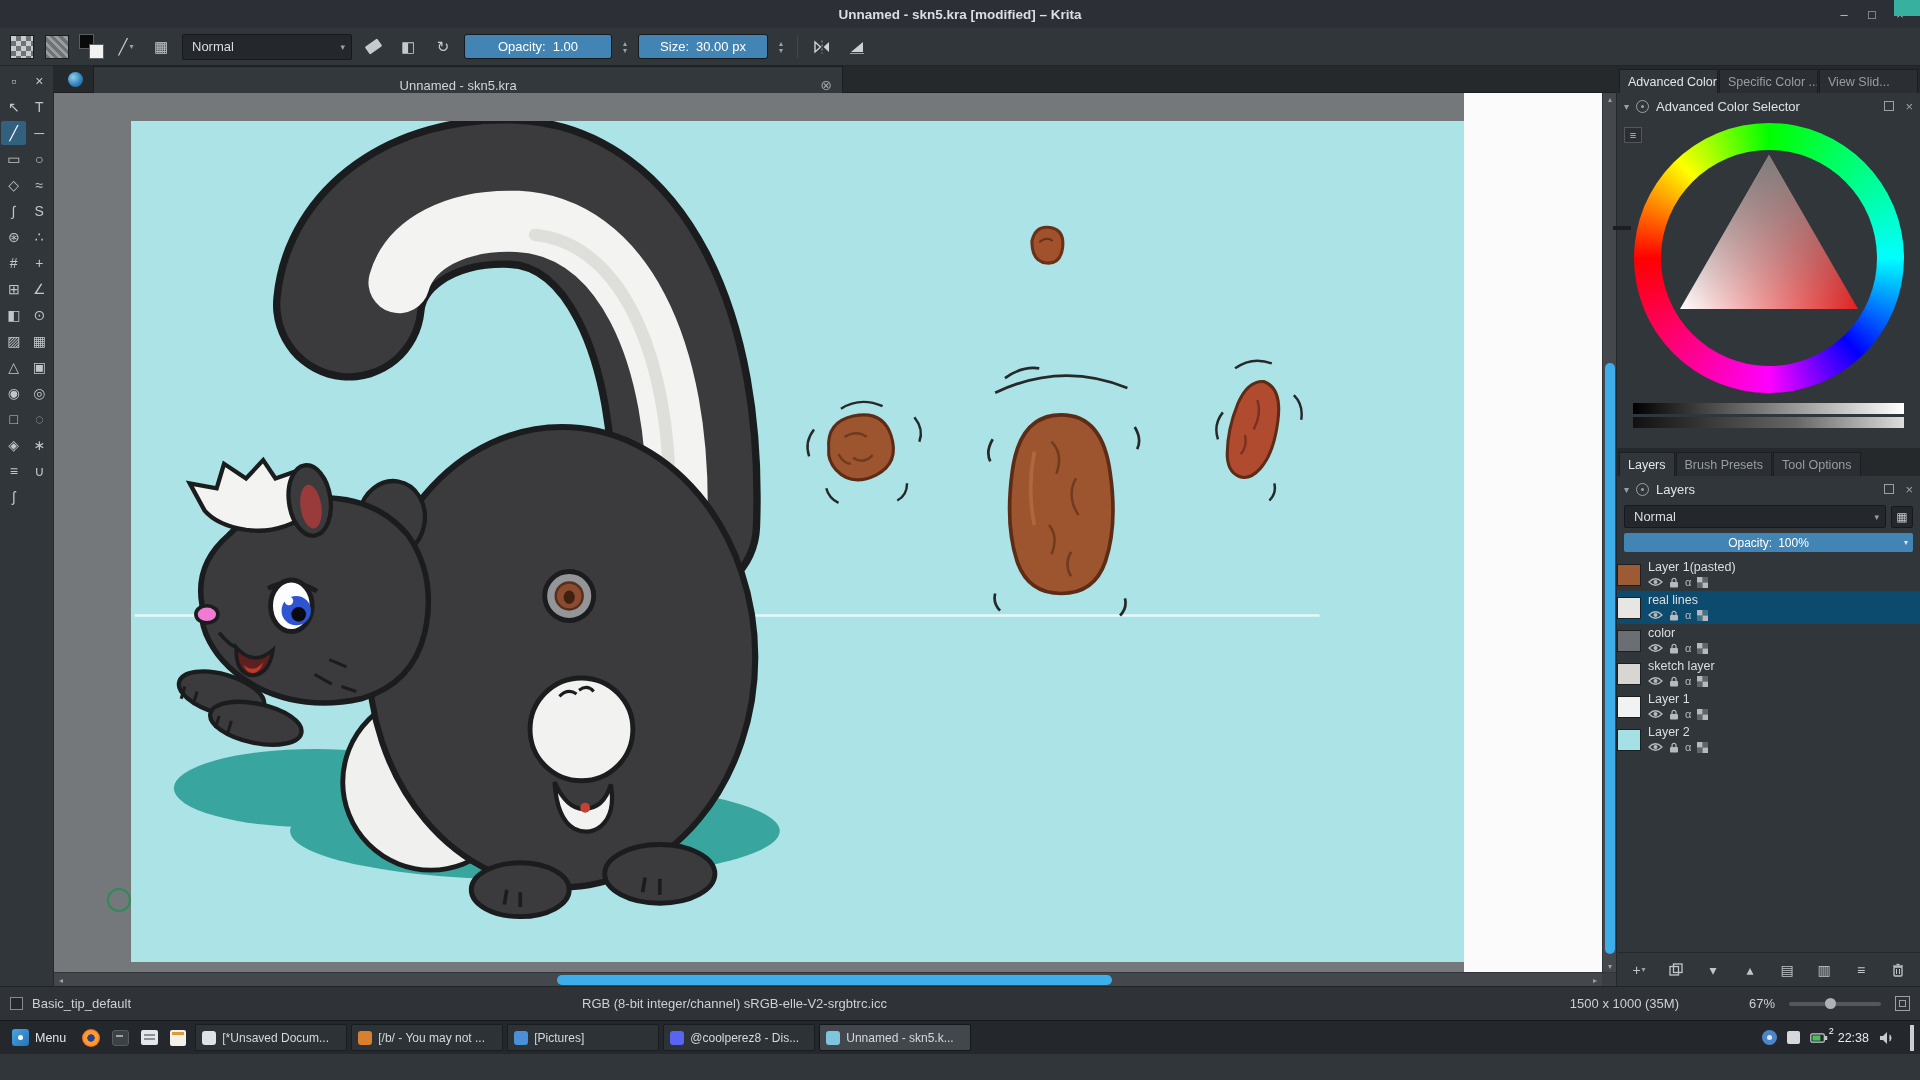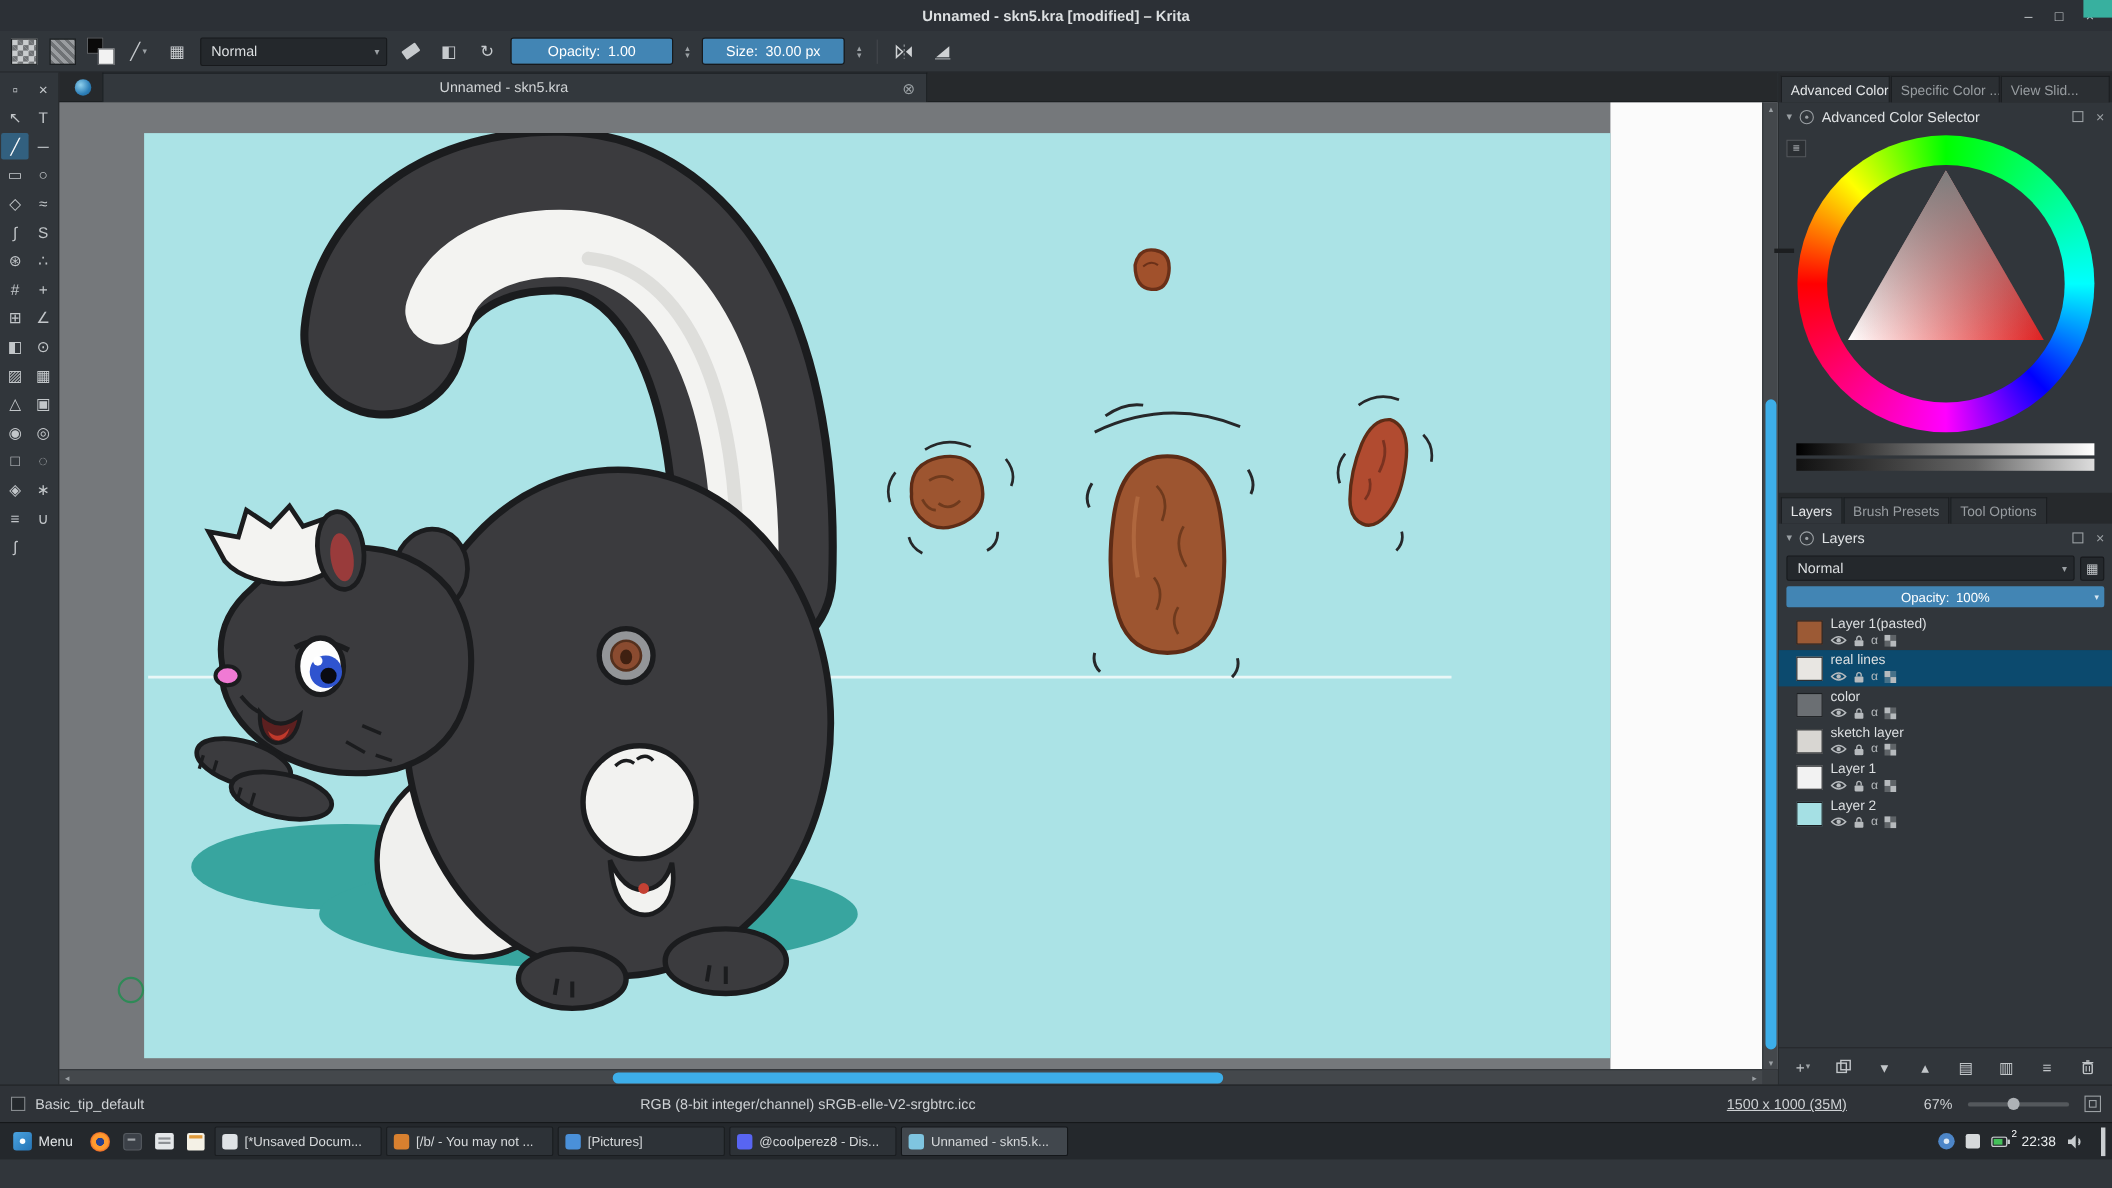--- a/index.html
+++ b/index.html
@@ -60,21 +60,21 @@
         color:#c2c6c9;font-size:14px;border-radius:2px;}
   .tool.active{background:#32607f;color:#fff;}
 
   
   .center{flex:1;display:flex;flex-direction:column;min-width:0;}
   .tabbar{height:27px;background:#26292c;border-bottom:1px solid #1b1e21;display:flex;
           align-items:center;padding-left:14px;gap:10px;}
   .tab-icon-circle{width:15px;height:15px;border-radius:50%;
     background:radial-gradient(circle at 35% 35%,#8fd0ec,#2d7fb8 60%,#1f5f8e);}
   .doc-tab{height:27px;width:750px;background:#33383d;border:1px solid #1b1e21;border-bottom:none;
-           display:flex;align-items:center;padding:0 10px;font-size:13px;color:#d2d5d7;}
+           display:flex;align-items:flex-end;padding:0 10px;font-size:13px;color:#d2d5d7;}
   .tab-title{flex:1;text-align:center;white-space:nowrap;overflow:hidden;}
   .tab-close{color:#9aa0a4;font-size:14px;margin-left:8px;}
 
   .canvas-area{flex:1;position:relative;background:#75787b;overflow:hidden;}
   .canvas-white{position:absolute;left:1410px;top:0;bottom:0;right:14px;background:#fbfbfb;}
   .canvas-doc{position:absolute;left:77px;top:28px;width:1333px;height:841px;background:#abe3e6;}
   .canvas-doc svg{display:block;}
   .brush-cursor{position:absolute;left:53px;top:795px;width:24px;height:24px;border:2px solid #2f8a57;
                 border-radius:50%;z-index:5;}
 
@@ -122,41 +122,41 @@
   .blend-row{display:flex;align-items:center;gap:5px;padding:3px 7px;}
   .blend-row .combobox{flex:1;height:23px;}
   .filter-btn{width:22px;height:22px;display:flex;align-items:center;justify-content:center;
               color:#c2c6c9;font-size:12px;border:1px solid #17191c;background:#24282c;border-radius:2px;}
   .opacity-row{padding:2px 7px;}
   .docker-opacity{position:relative;height:19px;border-radius:2px;background:#4285b4;overflow:hidden;
                   display:flex;align-items:center;justify-content:center;gap:6px;font-size:12px;color:#fff;}
   .docker-opacity .op-caret{position:absolute;right:5px;color:#d9e8f2;font-size:8px;}
 
   .layer-list{margin-top:4px;}
-  .layer-row{height:33px;display:flex;align-items:center;gap:7px;padding-left:16px;}
+  .layer-row{height:33px;display:flex;align-items:center;gap:7px;}
   .layer-row.selected{background:#0c4a6e;}
   .layer-thumb{width:24px;height:22px;border:1px solid #1c1f22;flex:none;}
   .layer-main{display:flex;flex-direction:column;justify-content:center;gap:2px;min-width:0;}
   .layer-name{font-size:12.5px;color:#dcdfe1;line-height:13px;white-space:nowrap;}
   .layer-icons{display:flex;align-items:center;gap:6px;height:12px;color:#b6babd;}
   .ic-alpha{font-size:11px;line-height:11px;color:#b6babd;}
 
   .layers-footer{margin-top:auto;height:34px;border-top:1px solid #26292c;display:flex;align-items:center;
                  justify-content:space-between;padding:0 9px;}
   .lbtn{width:26px;height:24px;display:flex;align-items:center;justify-content:center;color:#c2c6c9;
         font-size:14px;gap:1px;}
   .lbtn .small-caret{font-size:8px;color:#9ba0a4;}
 
   
   .statusbar{height:34px;background:#2f3338;border-top:1px solid #212427;display:flex;align-items:center;
              padding:0 10px;font-size:13px;color:#ced1d4;position:relative;}
   .sb-check{width:13px;height:13px;border:1px solid #878b8f;margin-right:9px;background:#24282c;}
   .sb-center{position:absolute;left:582px;}
   .sb-right{margin-left:auto;display:flex;align-items:center;gap:14px;}
-  .sb-docsize{margin-right:56px;text-decoration:underline;}
+  .sb-docsize{margin-right:56px;}
   .zoom-slider{width:92px;height:4px;background:#54585c;border-radius:2px;position:relative;}
   .zoom-handle{position:absolute;left:36px;top:-4px;width:11px;height:11px;border-radius:50%;background:#aeb2b6;}
   .sb-expand{width:15px;height:15px;border:1px solid #9ba0a4;position:relative;}
   .sb-expand::after{content:"";position:absolute;left:3px;top:3px;right:3px;bottom:3px;border:1px solid #9ba0a4;}
 
   
   .taskbar{height:34px;background:#24282c;border-top:1px solid #15181a;display:flex;align-items:center;
            padding:0 4px;gap:5px;font-size:12.5px;}
   .menu-btn{display:flex;align-items:center;gap:6px;height:28px;padding:0 8px;color:#e2e5e7;}
   .menu-icon{width:17px;height:17px;border-radius:3px;background:linear-gradient(135deg,#4aa3e0,#2574b5);position:relative;}

